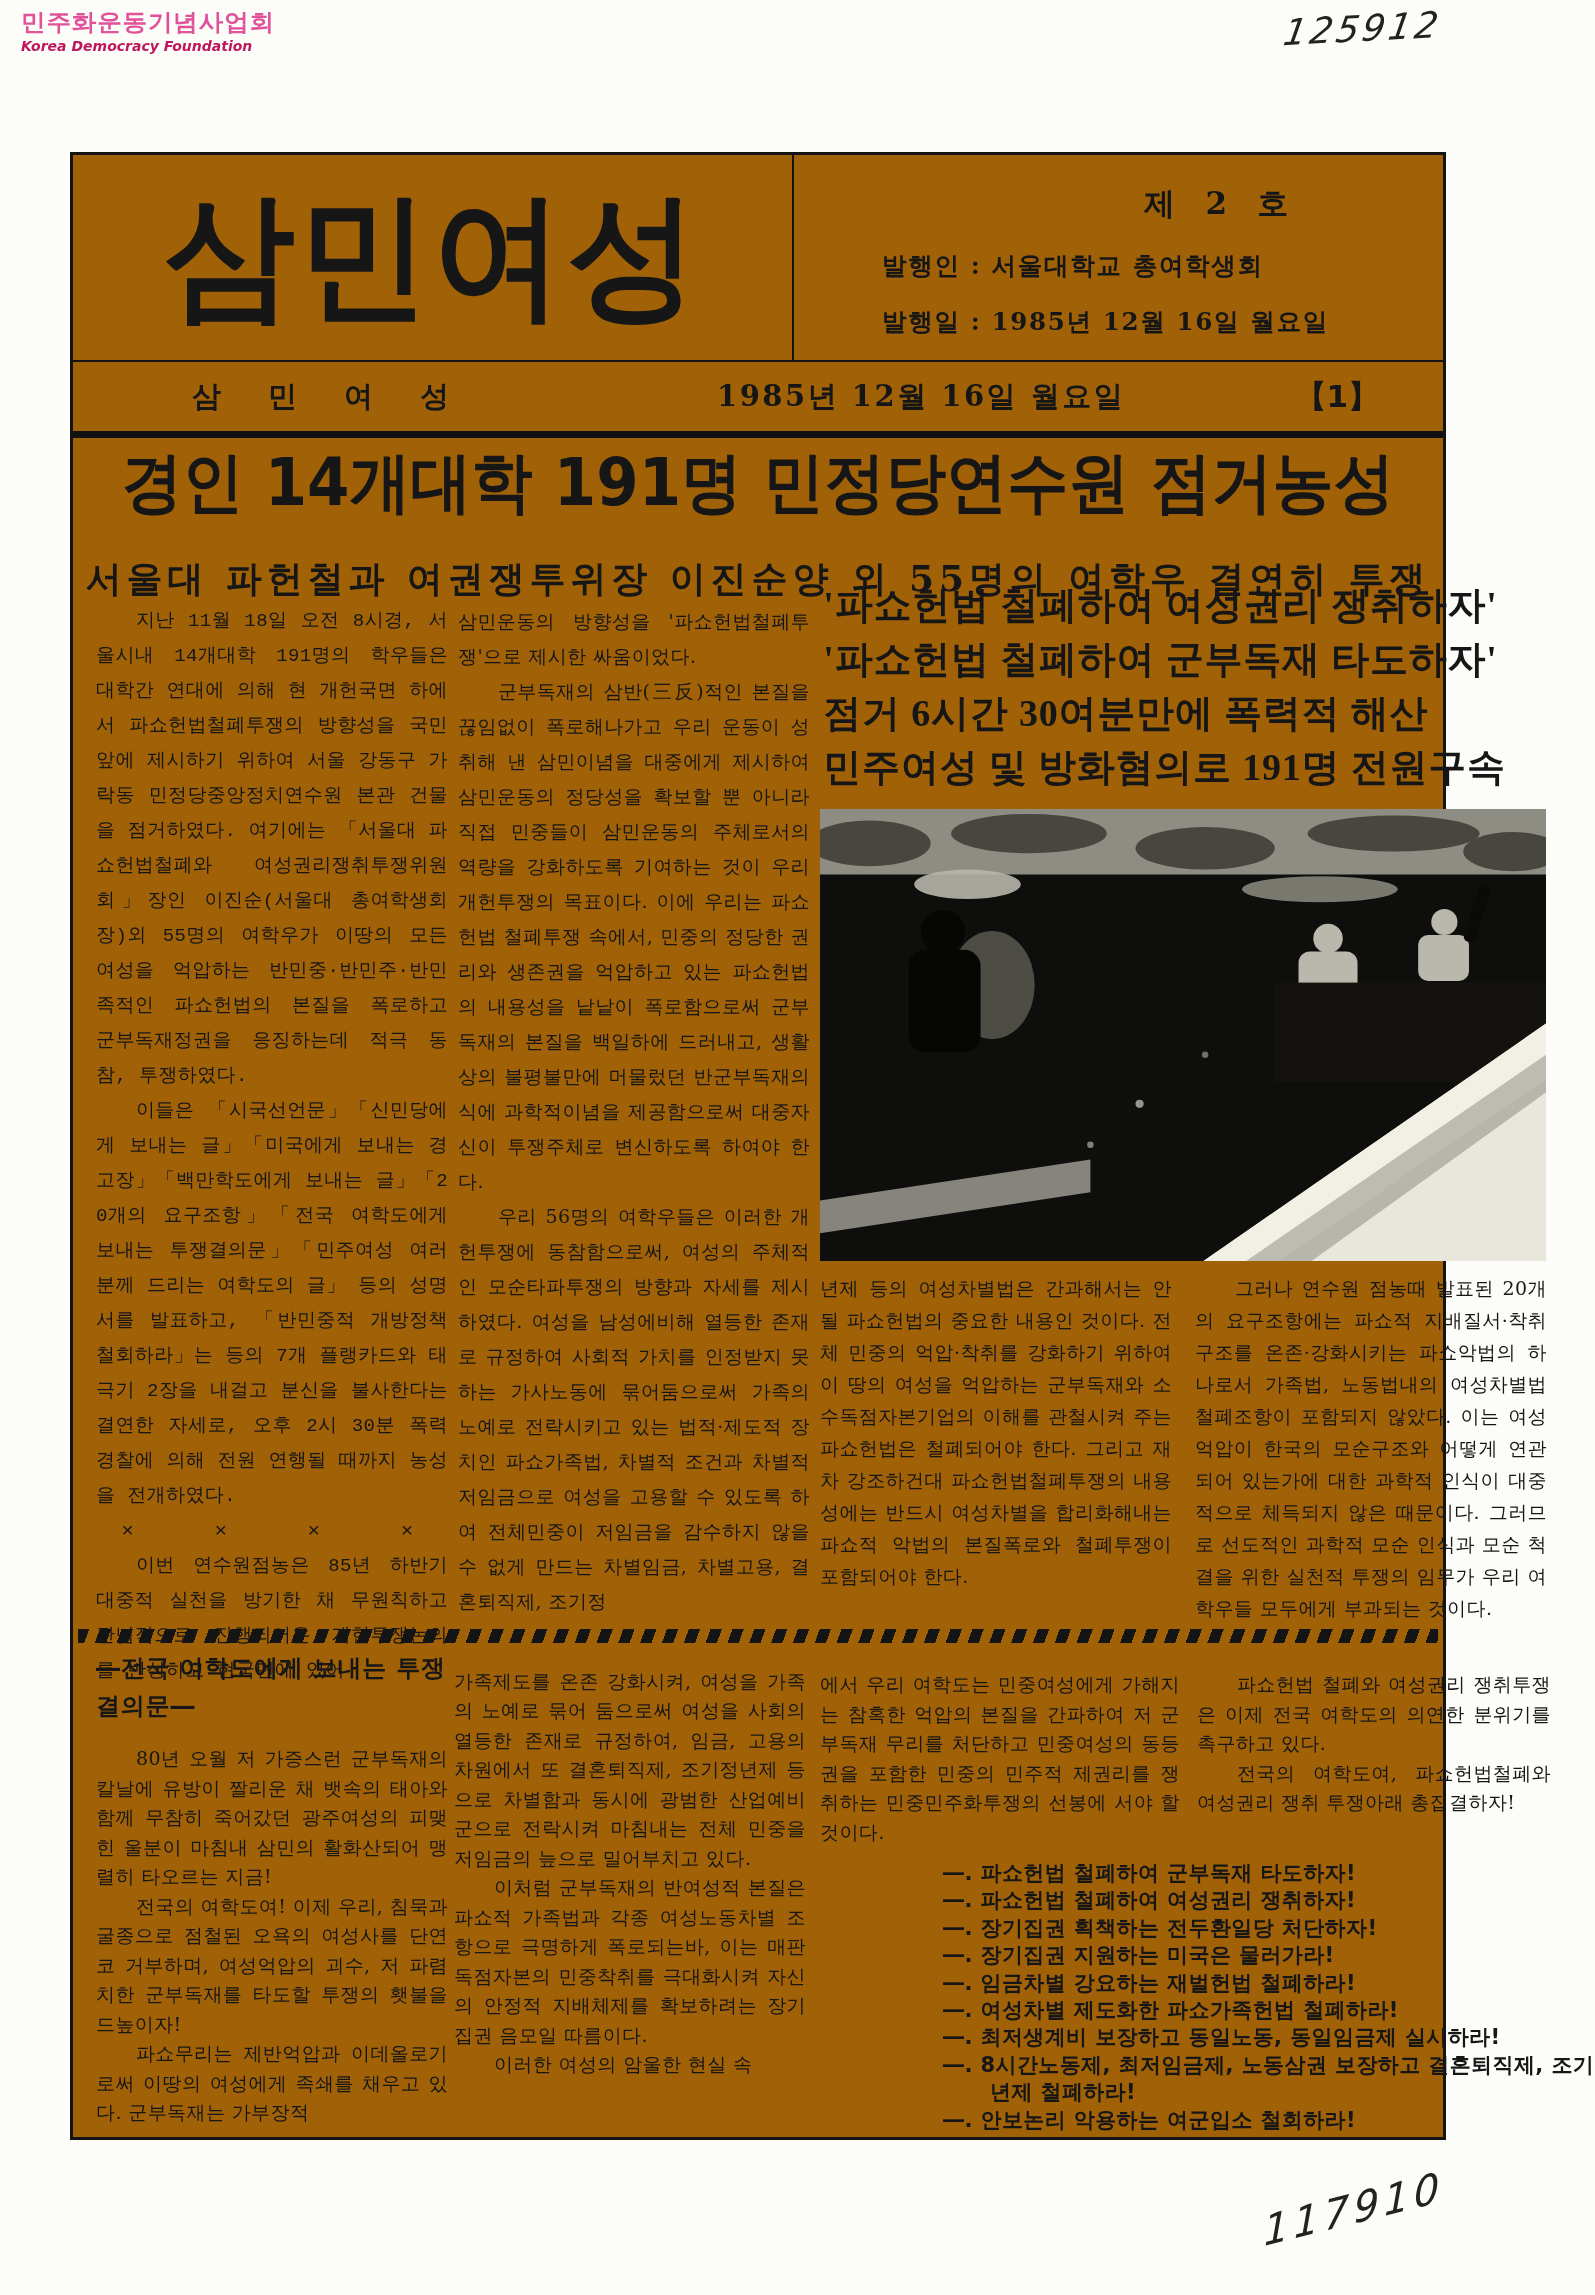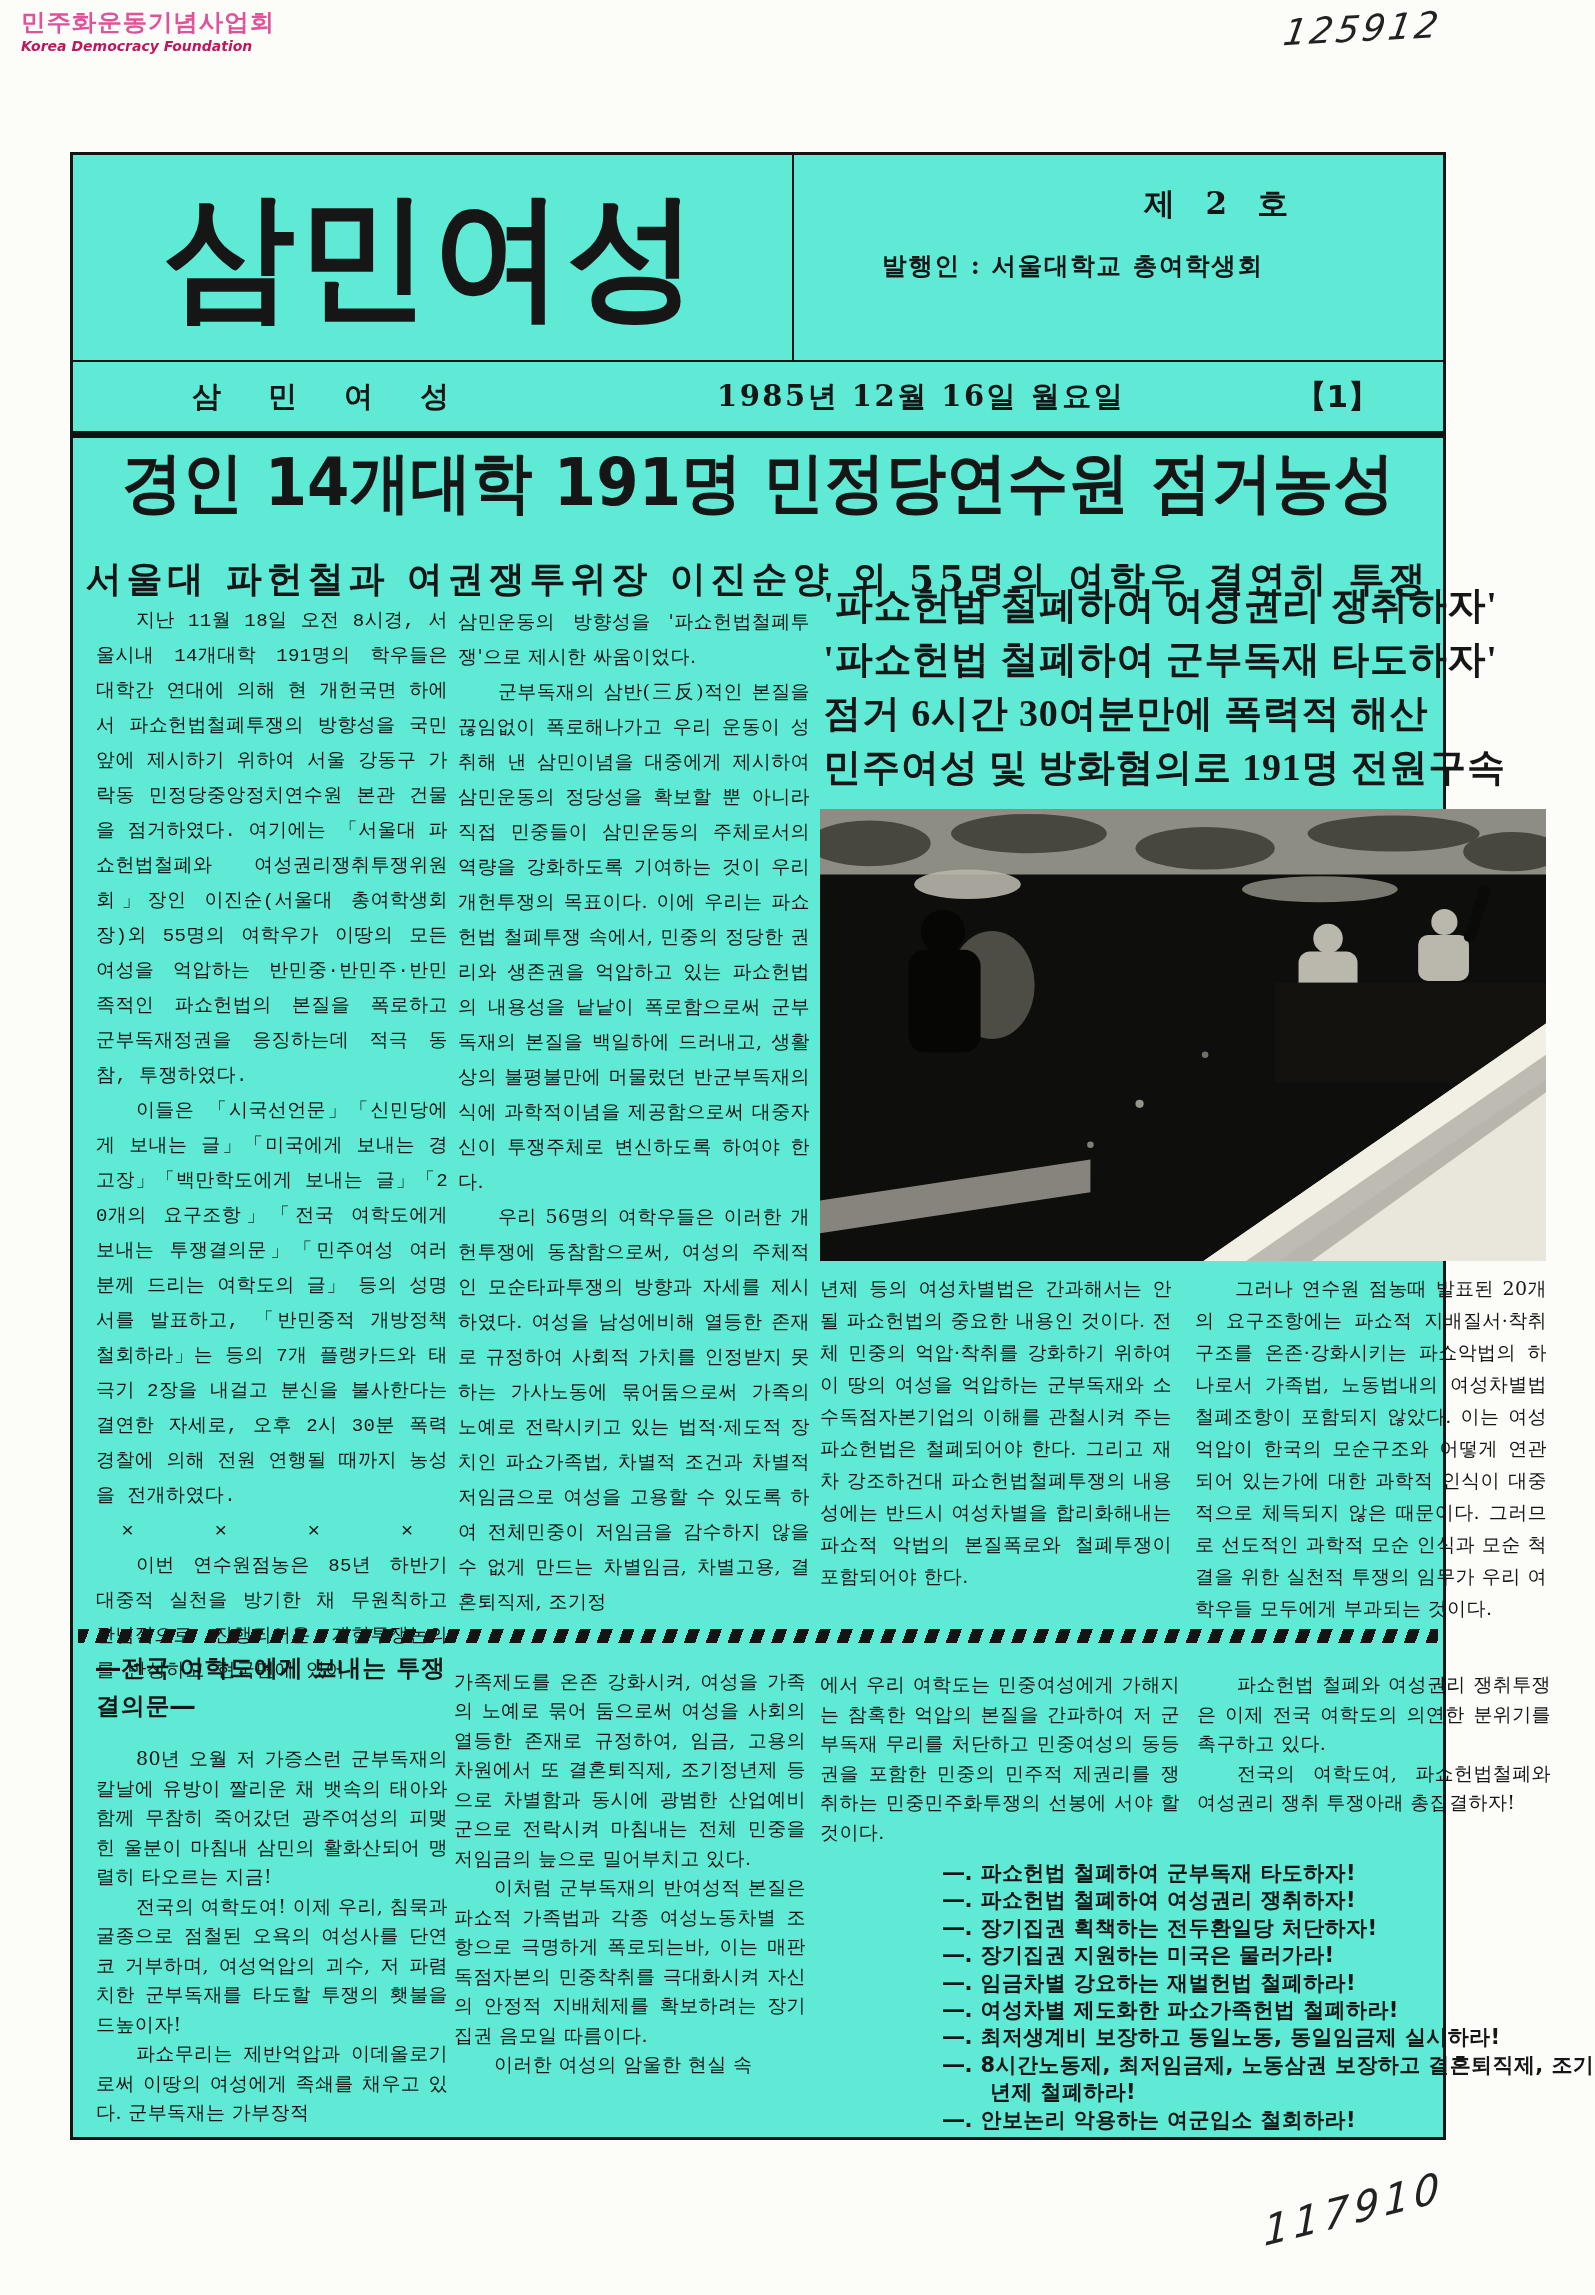--- a/index.html
+++ b/index.html
@@ -15,21 +15,21 @@
              font-size:24.6px; color:#e0539a; letter-spacing:0.8px; transform:scaleY(0.95); }
   .logo-en { font-family:"DejaVu Sans","Liberation Sans",sans-serif; font-weight:bold;
              font-style:italic; font-size:14px; color:#be185d; margin-top:1.6px; }
   .hw { font-family:"DejaVu Sans","Liberation Sans",sans-serif; font-style:italic; color:#222; }
   .hw-top { position:absolute; left:1284px; top:8.2px; font-size:36px;
             transform:rotate(-3deg) skewX(-12deg); letter-spacing:3.3px; }
   .hw-bottom { position:absolute; left:1261px; top:2185px; font-size:41px;
                transform:rotate(-14deg) skewX(-14deg); letter-spacing:4.9px; }
   
   .main-box { position:absolute; left:70px; top:152px; width:1376px; height:1988px;
-              border:3.3px solid #141414; box-sizing:border-box; background:#5eead4; }
+              border:3.3px solid #141414; box-sizing:border-box; background:#a16207; }
   
   .header-row { display:flex; height:205px; border-bottom:2.5px solid #141414; }
   .mast-cell { width:719px; border-right:2.5px solid #141414;
                display:flex; align-items:center; justify-content:center; }
   .mast-title { font-family:"DejaVu Sans","Liberation Sans",sans-serif;
                 font-weight:900; font-size:131px; letter-spacing:3.3px;
                 transform:scaleY(1.05); white-space:nowrap; }
   .info-cell { flex:1; padding:21px 0 0 88px; }
   .issue-no { font-size:31px; font-weight:600; letter-spacing:9.8px; margin:6.6px 0 24.6px 262px; }
   .pub-line { font-size:24.6px; font-weight:600; letter-spacing:1.6px; margin-bottom:23px; }
@@ -98,20 +98,21 @@
 
   <div class="main-box">
 
     <div class="header-row">
       <div class="mast-cell">
         <div class="mast-title">삼민여성</div>
       </div>
       <div class="info-cell">
         <div class="issue-no">제 2 호</div>
         <div class="pub-line">발행인 : 서울대학교  총여학생회</div>
+        <div class="date-line">발행일 : 1985년 12월 16일 월요일</div>
       </div>
     </div>
 
     <div class="bar-row">
       <span class="bar-title">삼민여성</span>
       <span class="bar-date">1985년 12월 16일 월요일</span>
       <span class="bar-page">【1】</span>
     </div>
 
     <h1 class="headline">경인 14개대학 191명 민정당연수원 점거농성</h1>

